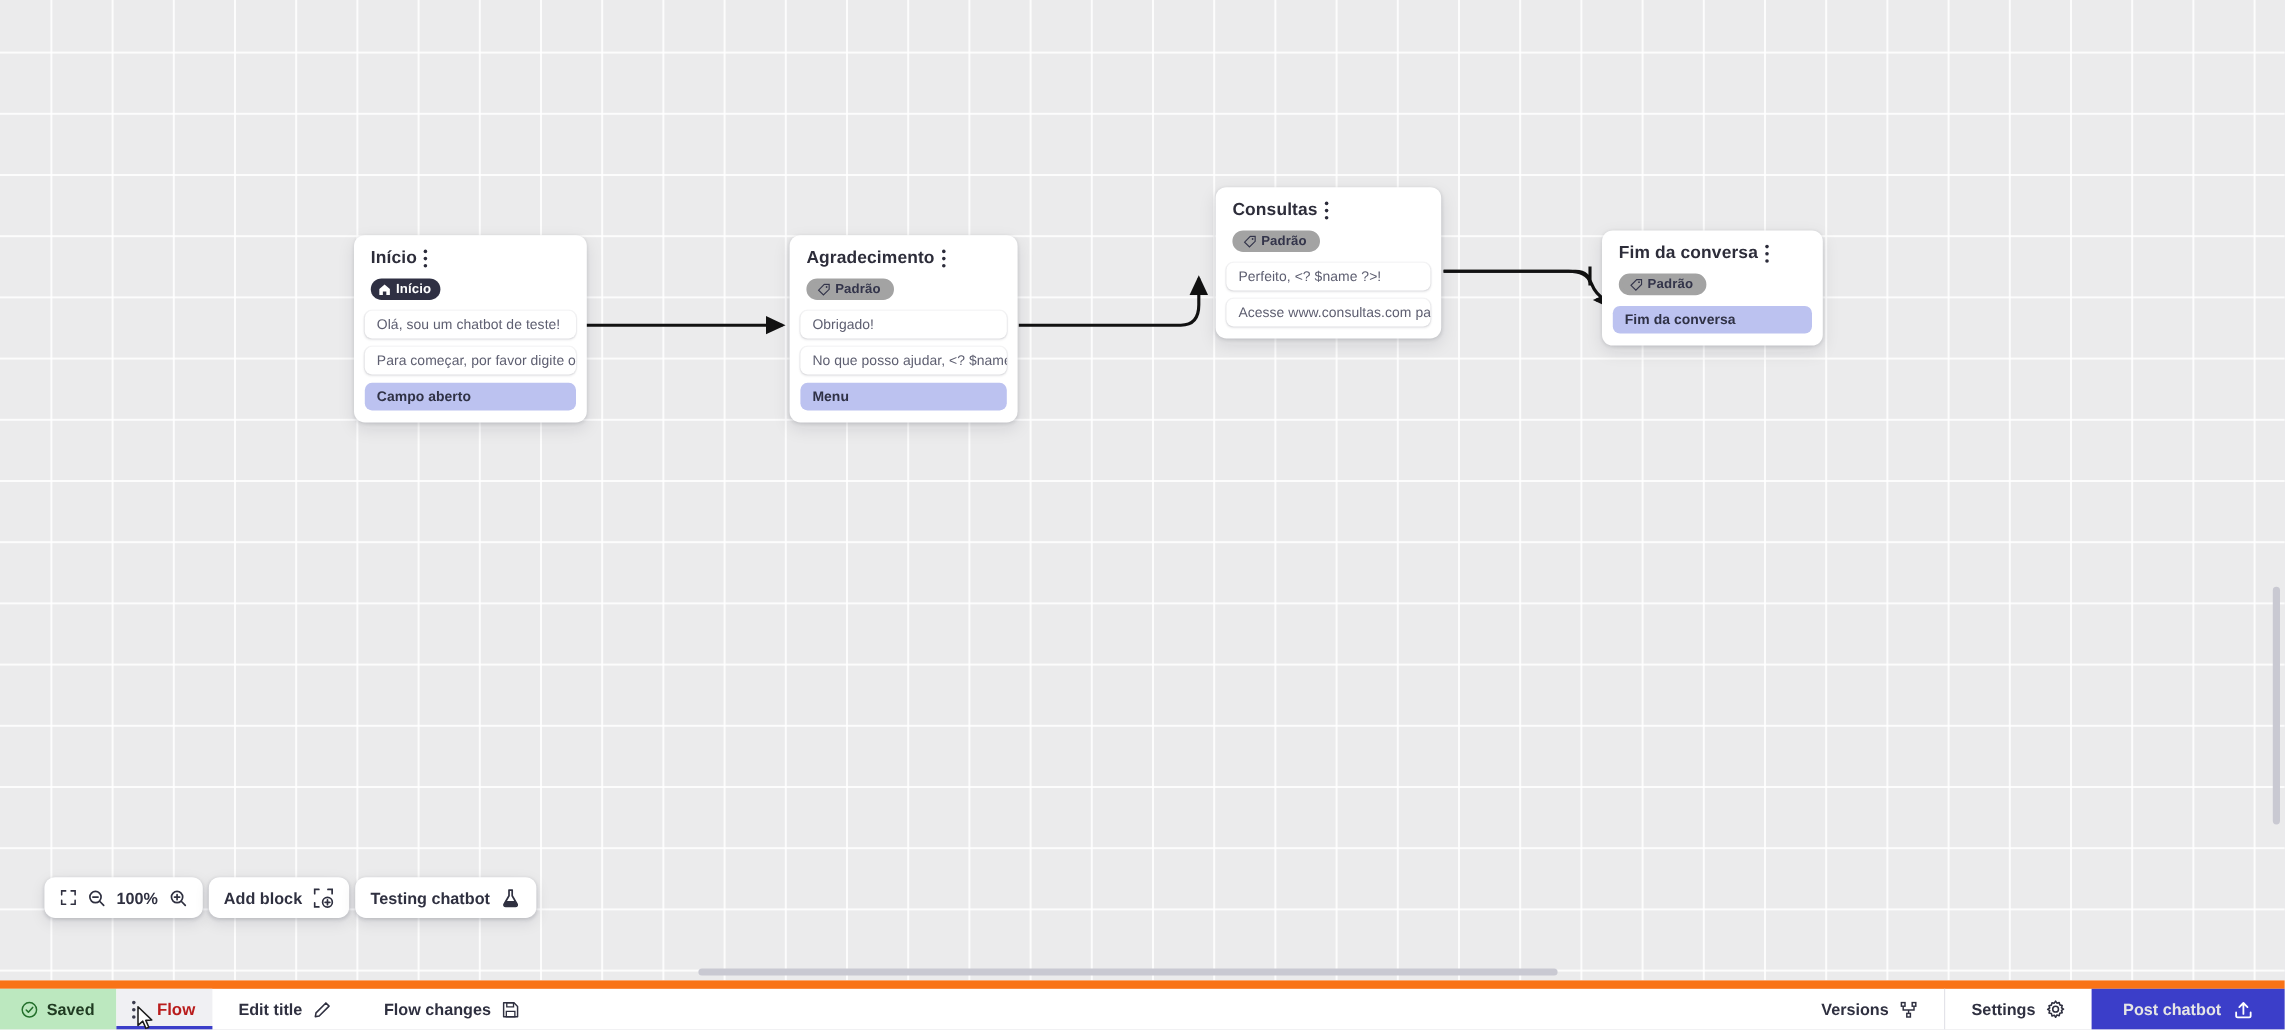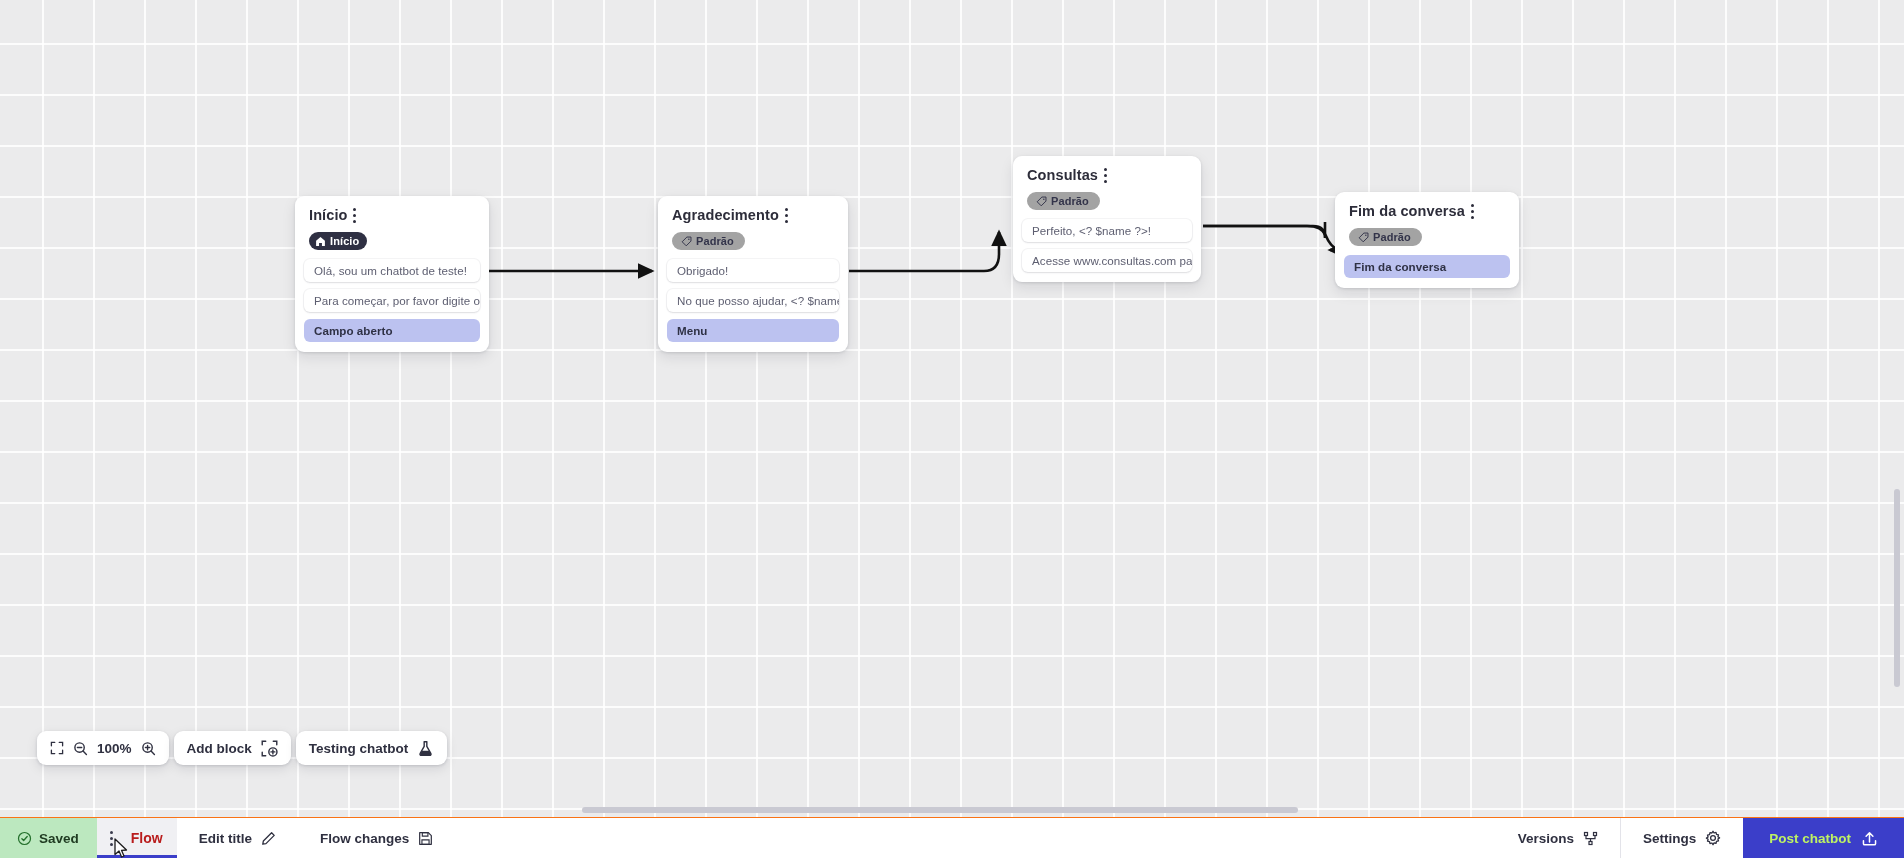--- a/index.html
+++ b/index.html
@@ -95,21 +95,21 @@
     background: #c9c9d2; border-radius: 4px; cursor: pointer;
   }
   #vscroll {
     position: absolute; right: 4px; top: 489px; width: 6px; height: 198px;
     background: #c9c9d2; border-radius: 4px; cursor: pointer;
   }
 
   
   #footer {
     position: absolute; left: 0; bottom: 0; width: 1904px; height: 41px;
-    background: #ffffff; border-top: 1px solid #f97316;
+    background: #ffffff; border-top: 7px solid #f97316;
     display: flex; align-items: stretch;
   }
   .saved {
     display: flex; align-items: center; gap: 7px;
     background: #bce8bf; color: #1f3a21; padding: 0 18px 0 17px;
     font-size: 13.5px; font-weight: 700; white-space: nowrap;
   }
   .tabwrap {
     display: flex; align-items: center; background: #f0f0f3;
     padding: 0 14px 0 8px; position: relative; cursor: pointer;
@@ -126,21 +126,21 @@
   .tab-label { font-size: 14px; font-weight: 700; color: #b91c1c; }
   .fitem {
     display: flex; align-items: center; gap: 9px; padding: 0 22px;
     font-size: 13.5px; font-weight: 700; color: #2f3040; cursor: pointer;
     white-space: nowrap;
   }
   .fdiv { width: 1px; background: #e3e3e9; margin: 0; }
   .spacer { flex: 1; }
   #post {
     display: flex; align-items: center; gap: 10px; padding: 0 26px;
-    background: #3b3ec9; color: #bef264; font-size: 13.5px; font-weight: 700;
+    background: #3b3ec9; color: #e5e5e5; font-size: 13.5px; font-weight: 700;
     cursor: pointer; white-space: nowrap;
   }
 
   
   #cursor { position: absolute; left: 113px; top: 838px; width: 18px; height: 22px; pointer-events: none; }
 </style>
 </head>
 <body>
 
 <div id="app">

